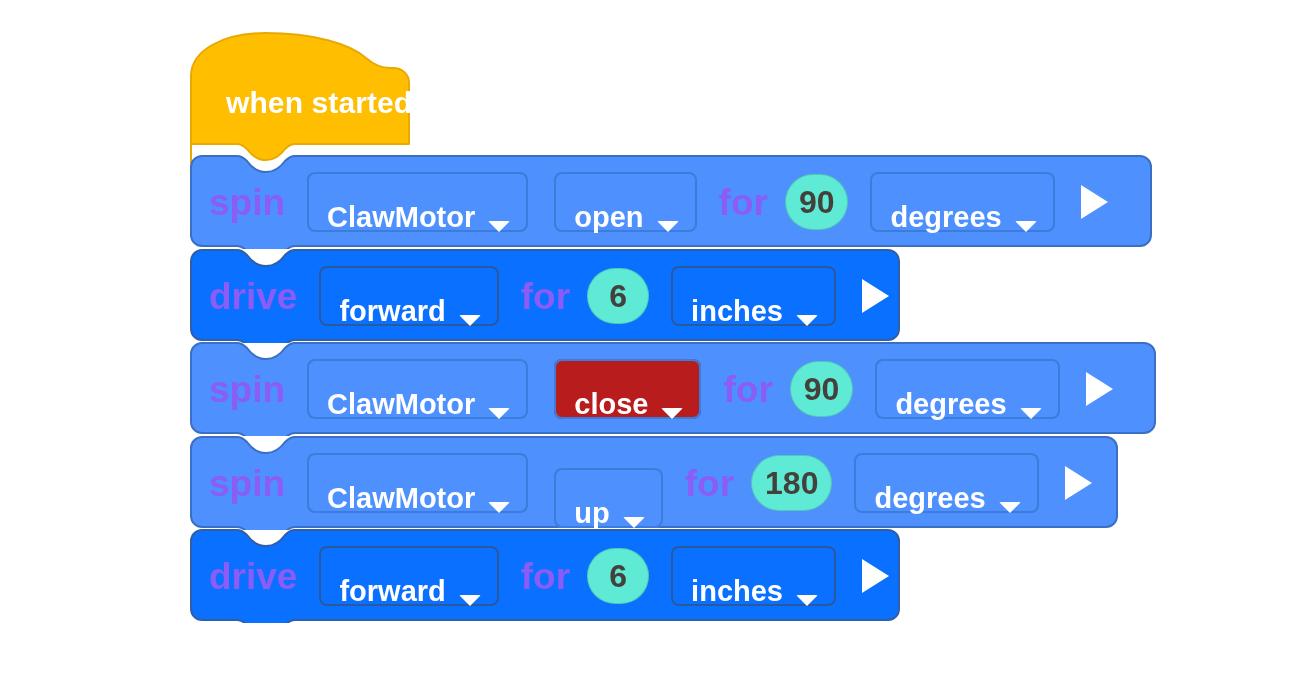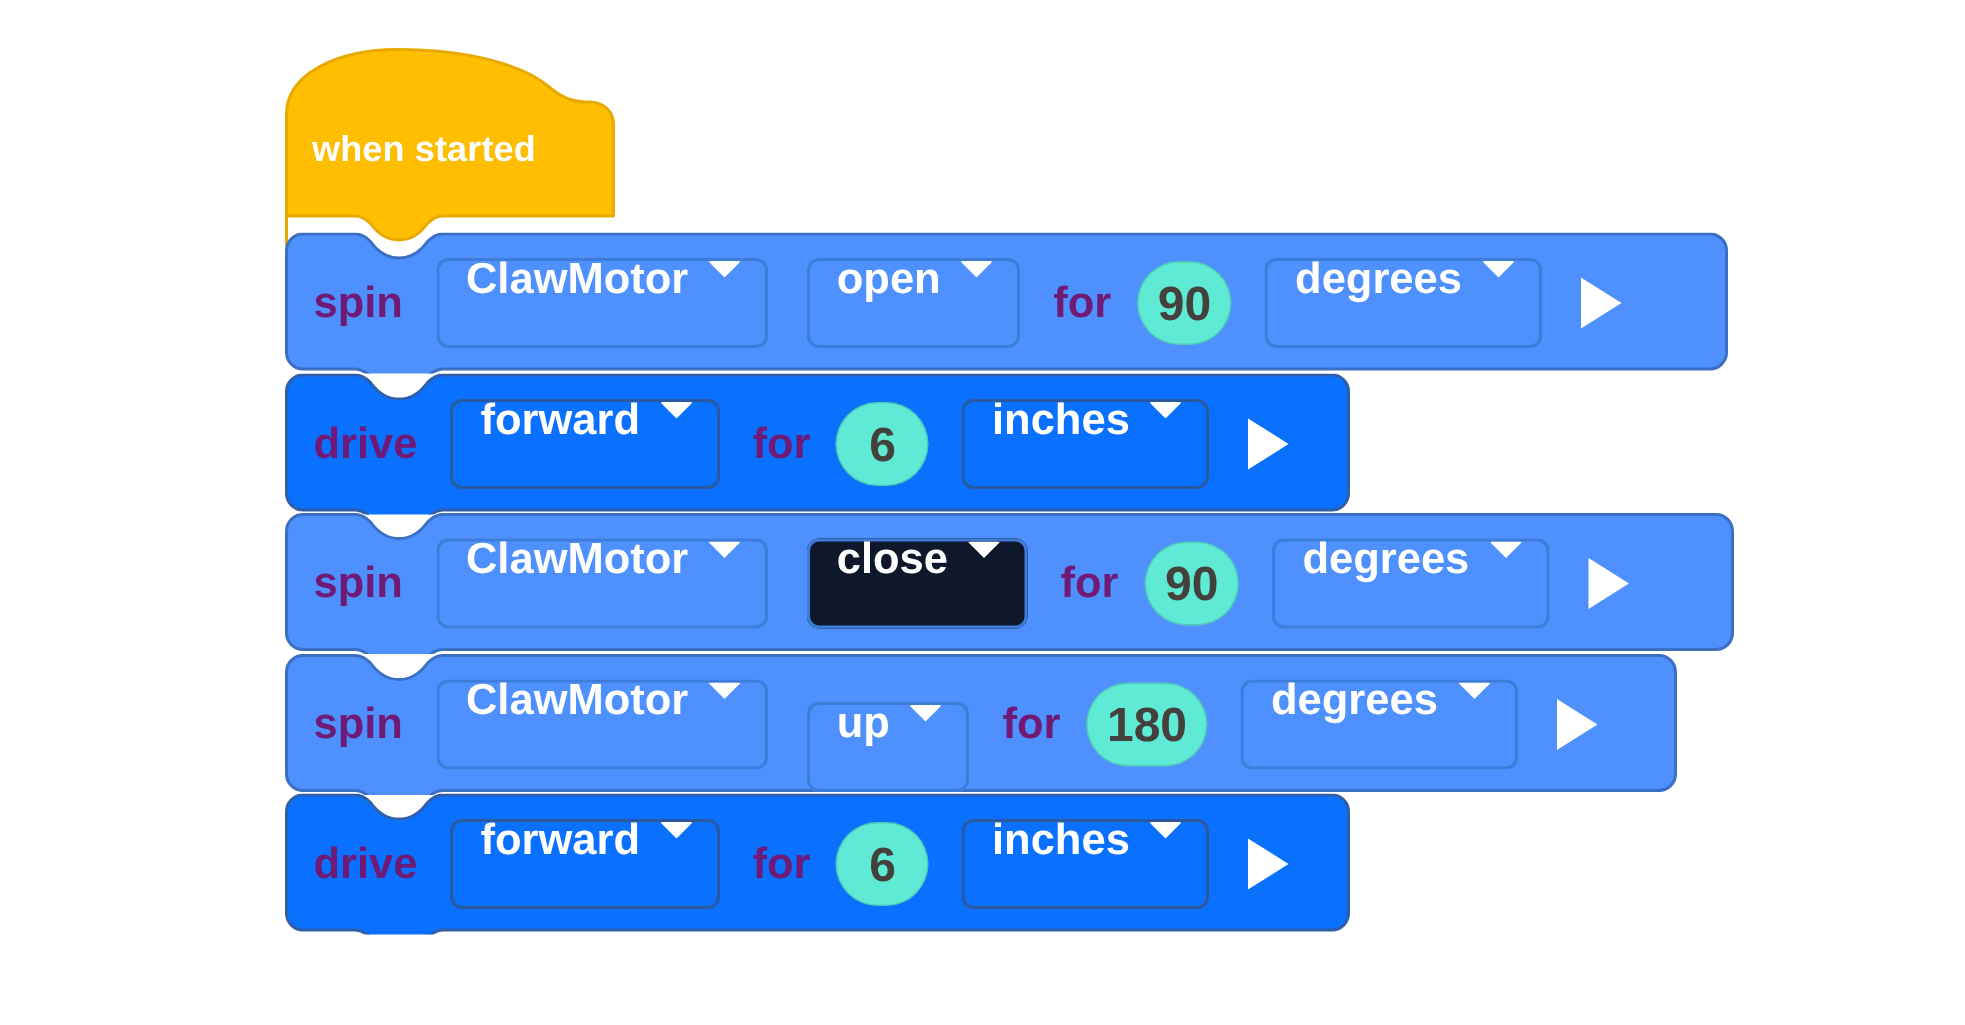--- a/index.html
+++ b/index.html
@@ -57,42 +57,42 @@
   .hat .hat-shape {
     position: absolute;
     left: 0; top: 0;
     width: 100%; height: 100%;
     z-index: 0;
   }
   .hat .hat-label {
     position: relative;
     z-index: 2;
     color: #ffffff;
-    font-size: 24px;
+    font-size: 30px;
     font-weight: bold;
     letter-spacing: 0.1px;
-    margin-left: 18px;
+    margin-left: 36px;
     margin-top: 54px;
     white-space: nowrap;
     text-shadow: 0 0 1px rgba(0,0,0,0.06);
   }
 
   
   .blk-text {
-    color: #701a75;
-    font-size: 29px;
+    color: #8b5cf6;
+    font-size: 37px;
     font-weight: bold;
     white-space: nowrap;
     line-height: 1;
   }
 
   
   .dropdown {
     display: inline-flex;
-    align-items: flex-start;
+    align-items: flex-end;
     justify-content: center;
     gap: 13px;
     height: 60px;
     padding: 0 18px 0 20px;
     border-radius: 8px;
     box-sizing: border-box;
     white-space: nowrap;
   }
   .dropdown .dd-label {
     color: #ffffff;
@@ -248,21 +248,21 @@
                L12,91 C5.9,91 1,86.1 1,80 Z" fill="#4D90FE" stroke="#3B6FC4" stroke-width="2" stroke-linejoin="round"></path>
     </svg>
     <div class="row">
       <span class="blk-text">spin</span>
       <span class="gap-md"></span>
       <span class="dropdown" style="background:#4D90FE;box-shadow:inset 0 0 0 2px #3D7CD8;">
         <span class="dd-label">ClawMotor</span>
         <span class="caret"></span>
       </span>
       <span class="gap-lg"></span>
-      <span class="dropdown" style="background:#0f172a;box-shadow:inset 0 0 0 2px #3D7CD8;">
+      <span class="dropdown" style="background:#b91c1c;box-shadow:inset 0 0 0 2px #3D7CD8;">
         <span class="dd-label">close</span>
         <span class="caret"></span>
       </span>
       <span class="gap-md"></span>
       <span class="blk-text">for</span>
       <span class="gap-sm"></span>
       <span class="num">90</span>
       <span class="gap-md"></span>
       <span class="dropdown" style="background:#4D90FE;box-shadow:inset 0 0 0 2px #3D7CD8;">
         <span class="dd-label">degrees</span>

